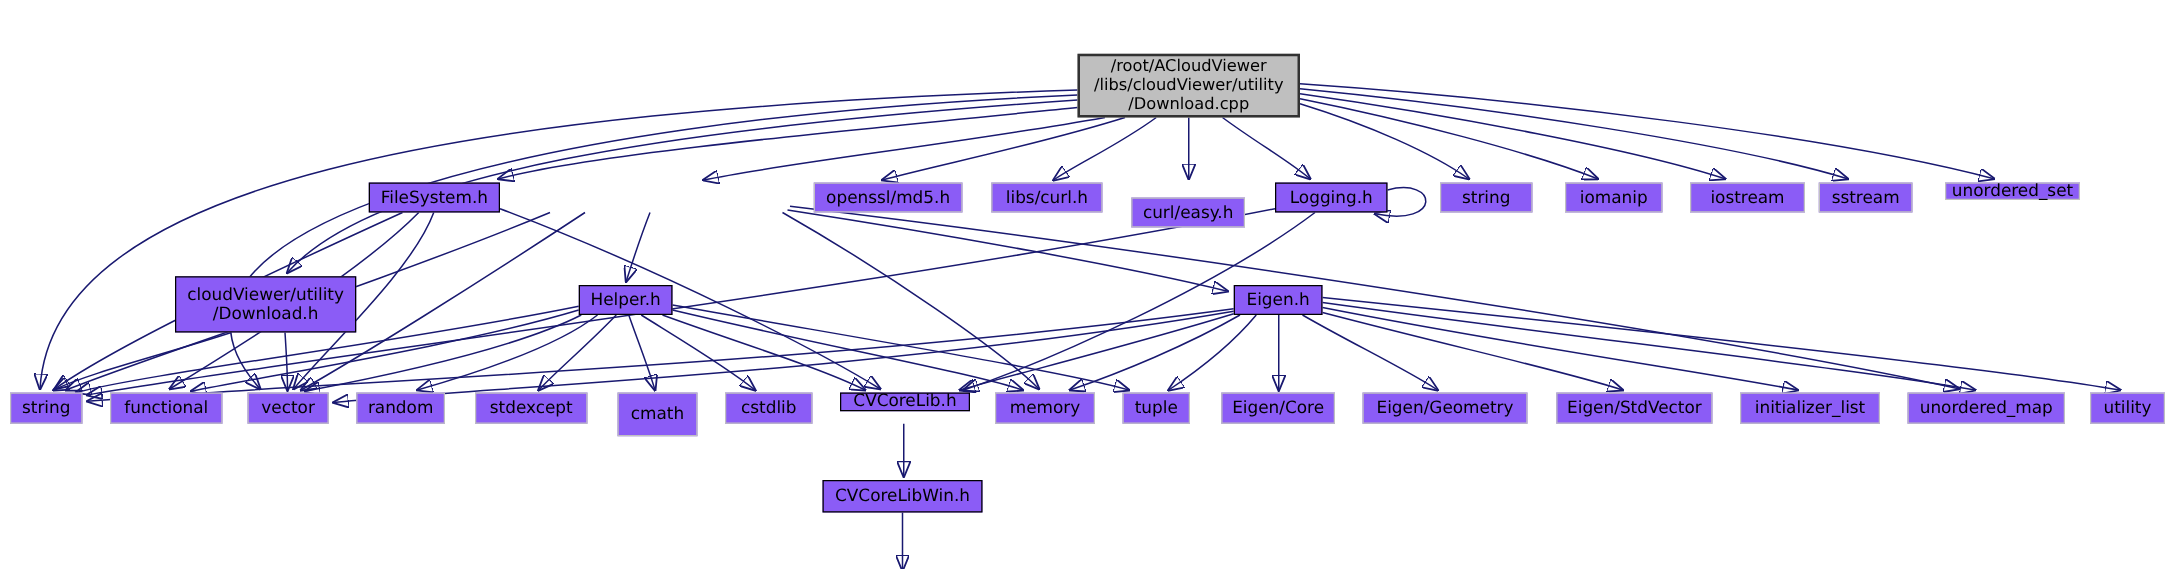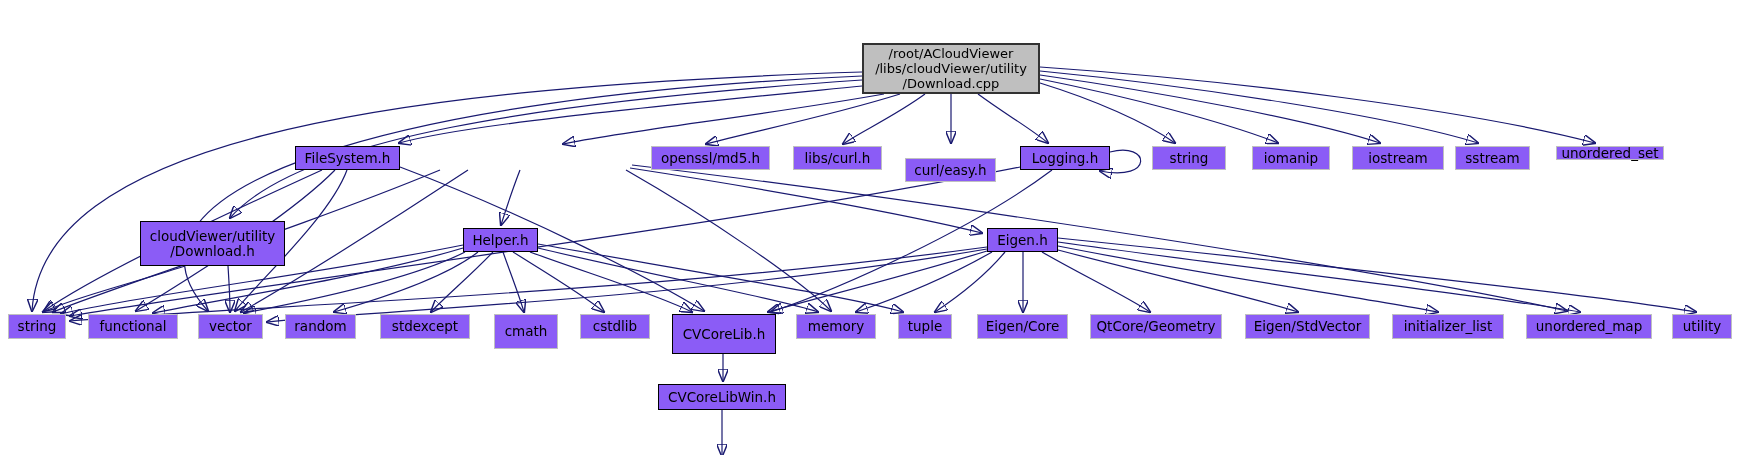--- a/index.html
+++ b/index.html
@@ -111,25 +111,25 @@
   <div class="node linked" style="left:463px;top:192px;width:75px;height:24px">Helper.h</div>
   <div class="node linked" style="left:987px;top:192px;width:71px;height:24px">Eigen.h</div>
 
   <div class="node" style="left:8px;top:278px;width:58px;height:25px">string</div>
   <div class="node" style="left:88px;top:278px;width:90px;height:25px">functional</div>
   <div class="node" style="left:198px;top:278px;width:65px;height:25px">vector</div>
   <div class="node" style="left:285px;top:278px;width:71px;height:25px">random</div>
   <div class="node" style="left:380px;top:278px;width:90px;height:25px">stdexcept</div>
   <div class="node" style="left:494px;top:278px;width:64px;height:35px">cmath</div>
   <div class="node" style="left:580px;top:278px;width:70px;height:25px">cstdlib</div>
-  <div class="node linked" style="left:672px;top:278px;width:104px;height:40px">CVCoreLib.h</div>
+  <div class="node linked" style="left:672px;top:278px;width:104px;height:15px">CVCoreLib.h</div>
   <div class="node" style="left:796px;top:278px;width:80px;height:25px">memory</div>
   <div class="node" style="left:898px;top:278px;width:54px;height:25px">tuple</div>
   <div class="node" style="left:977px;top:278px;width:91px;height:25px">Eigen/Core</div>
-  <div class="node" style="left:1090px;top:278px;width:132px;height:25px">QtCore/Geometry</div>
+  <div class="node" style="left:1090px;top:278px;width:132px;height:25px">Eigen/Geometry</div>
   <div class="node" style="left:1245px;top:278px;width:125px;height:25px">Eigen/StdVector</div>
   <div class="node" style="left:1392px;top:278px;width:112px;height:25px">initializer_list</div>
   <div class="node" style="left:1526px;top:278px;width:126px;height:25px">unordered_map</div>
   <div class="node" style="left:1672px;top:278px;width:60px;height:25px">utility</div>
 
   <div class="node linked" style="left:658px;top:348px;width:128px;height:26px">CVCoreLibWin.h</div>
   <div class="node" style="left:658px;top:423px;width:128px;height:25px">QtCore/QtGlobal</div>
 
 </div>
 

